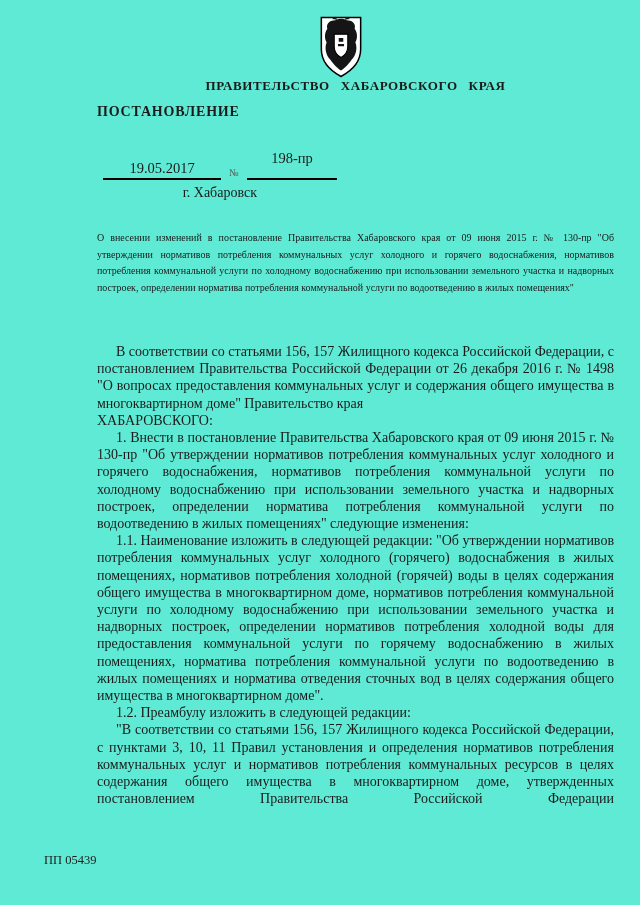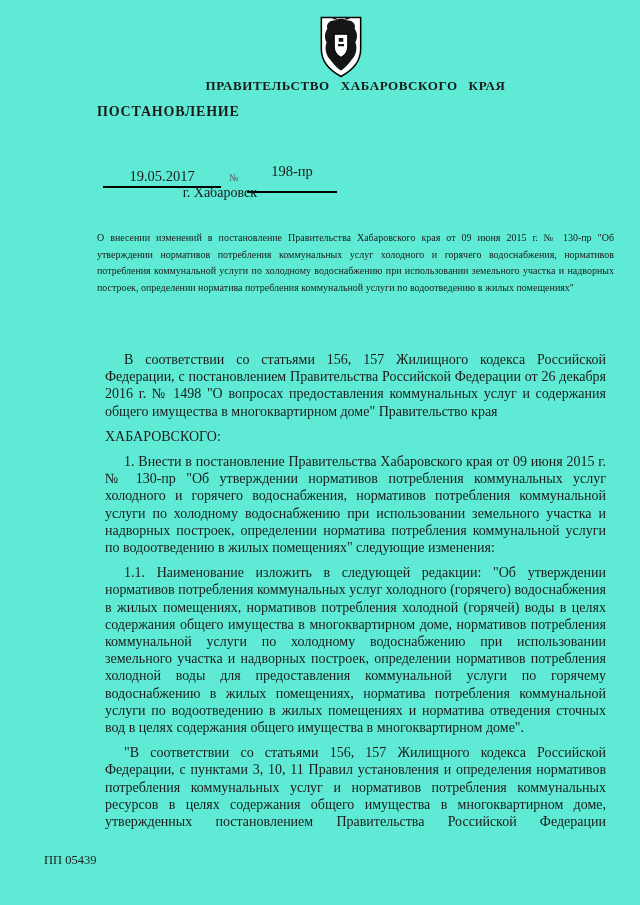--- a/index.html
+++ b/index.html
@@ -29,22 +29,22 @@
   .doc-type {
     position:absolute; top:104px; left:97px; width:517px;
     text-align:left;
     font-weight:bold;
     font-size:14px;
     letter-spacing:0.8px;
   }
 
   
   .date-line {
-    position:absolute; top:163px; left:103px;
-    display:flex; align-items:center;
+    position:absolute; top:150px; left:103px;
+    display:flex; align-items:flex-end;
     font-size:14.5px;
   }
   .date-field {
     width:118px;
     border-bottom:2px solid #000;
     text-align:center;
     padding-bottom:1px;
   }
   .num-sign {
     width:26px;
@@ -73,21 +73,21 @@
     text-align:justify;
   }
 
   
   .doc-body {
     position:absolute; top:343px; left:97px; width:517px;
     font-size:14px;
     line-height:17.2px;
   }
   .doc-body p {
-    margin:8px;
+    margin:0;
     text-align:justify;
   }
   .doc-body p.indent { text-indent:19px; }
   .doc-body p.cont { text-align-last:justify; }
 
   
   .footer-code {
     position:absolute; top:853px; left:44px;
     font-size:12.5px;
   }
@@ -117,18 +117,19 @@
   </div>
   <div class="city">г. Хабаровск</div>
 
   <div class="doc-title">О внесении изменений в постановление Правительства Хабаровского края от 09 июня 2015 г. № 130-пр "Об утверждении нормативов потребления коммунальных услуг холодного и горячего водоснабжения, нормативов потребления коммунальной услуги по холодному водоснабжению при использовании земельного участка и надворных построек, определении норматива потребления коммунальной услуги по водоотведению в жилых помещениях"</div>
 
   <div class="doc-body">
       <p class="indent">В соответствии со статьями 156, 157 Жилищного кодекса Российской Федерации, с постановлением Правительства Российской Федерации от 26 декабря 2016 г. № 1498 "О вопросах предоставления коммунальных услуг и содержания общего имущества в многоквартирном доме" Правительство края</p>
       <p>ХАБАРОВСКОГО:</p>
       <p class="indent">1. Внести в постановление Правительства Хабаровского края от 09 июня 2015 г. № 130-пр "Об утверждении нормативов потребления коммунальных услуг холодного и горячего водоснабжения, нормативов потребления коммунальной услуги по холодному водоснабжению при использовании земельного участка и надворных построек, определении норматива потребления коммунальной услуги по водоотведению в жилых помещениях" следующие изменения:</p>
       <p class="indent">1.1. Наименование изложить в следующей редакции: "Об утверждении нормативов потребления коммунальных услуг холодного (горячего) водоснабжения в жилых помещениях, нормативов потребления холодной (горячей) воды в целях содержания общего имущества в многоквартирном доме, нормативов потребления коммунальной услуги по холодному водоснабжению при использовании земельного участка и надворных построек, определении нормативов потребления холодной воды для предоставления коммунальной услуги по горячему водоснабжению в жилых помещениях, норматива потребления коммунальной услуги по водоотведению в жилых помещениях и норматива отведения сточных вод в целях содержания общего имущества в многоквартирном доме".</p>
+      <p class="indent">1.2. Преамбулу изложить в следующей редакции:</p>
       <p class="indent cont">"В соответствии со статьями 156, 157 Жилищного кодекса Российской Федерации, с пунктами 3, 10, 11 Правил установления и определения нормативов потребления коммунальных услуг и нормативов потребления коммунальных ресурсов в целях содержания общего имущества в многоквартирном доме, утвержденных постановлением Правительства Российской Федерации</p>
     </div>
 
   <div class="footer-code">ПП 05439</div>
 
 </div>
 
 </body></html>

